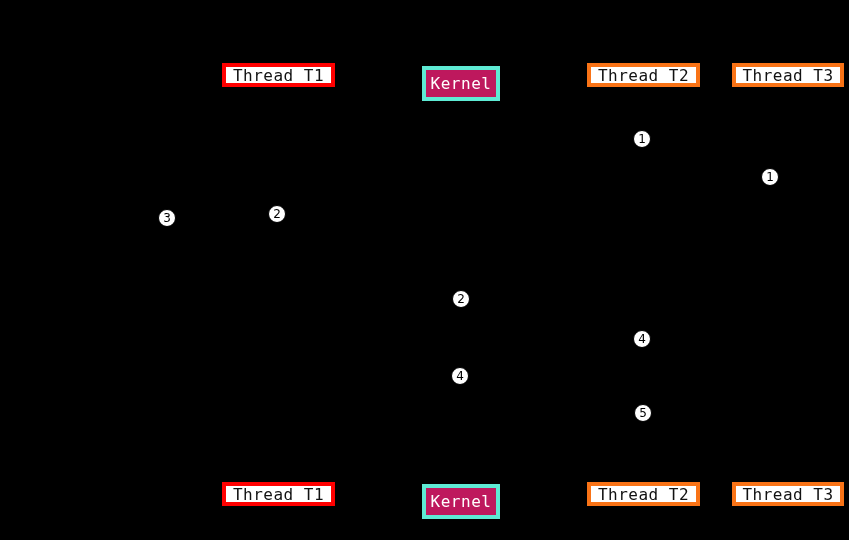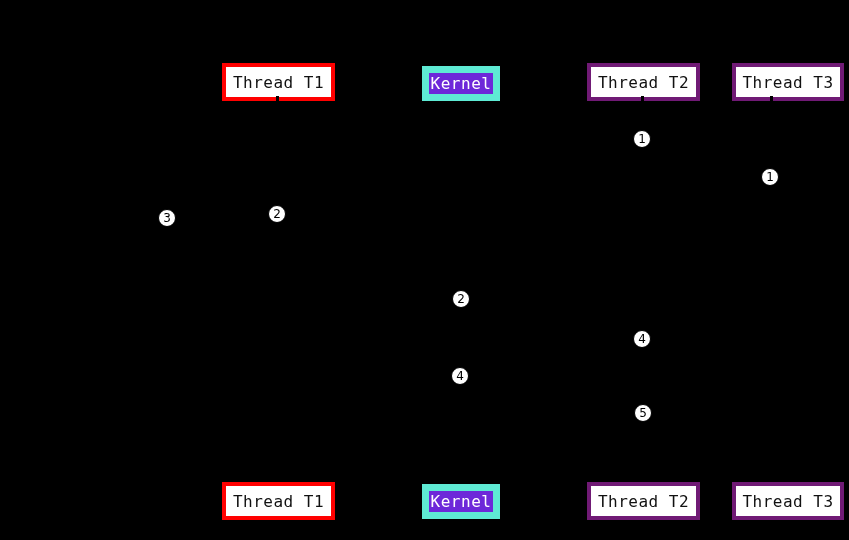--- a/index.html
+++ b/index.html
@@ -21,30 +21,30 @@
     box-sizing: border-box;
     display: flex;
     align-items: center;
     justify-content: center;
     font-family: "DejaVu Sans Mono", monospace;
     font-size: 16px;
     letter-spacing: 0.5px;
     white-space: nowrap;
   }
   .pbox.thread {
-    height: 38px;
+    height: 24px;
     background: #ffffff;
     color: #111111;
   }
   .pbox.red-border  { border: 4px solid #ff0000; }
-  .pbox.blue-border { border: 4px solid #701a75; }
+  .pbox.blue-border { border: 4px solid #f97316; }
   .pbox.kernel {
     height: 35px;
-    background: #6d28d9;
-    border: 7px solid #5eead4;
+    background: #be185d;
+    border: 4px solid #5eead4;
     color: #ffffff;
   }
   .t1 { left: 222px; width: 113px; }
   .kn { left: 422px; width: 78px;  }
   .t2 { left: 587px; width: 113px; }
   .t3 { left: 732px; width: 112px; }
   .row-top-thread    { top: 63px;  }
   .row-top-kernel    { top: 66px;  }
   .row-bottom-thread { top: 482px; }
   .row-bottom-kernel { top: 484px; }

